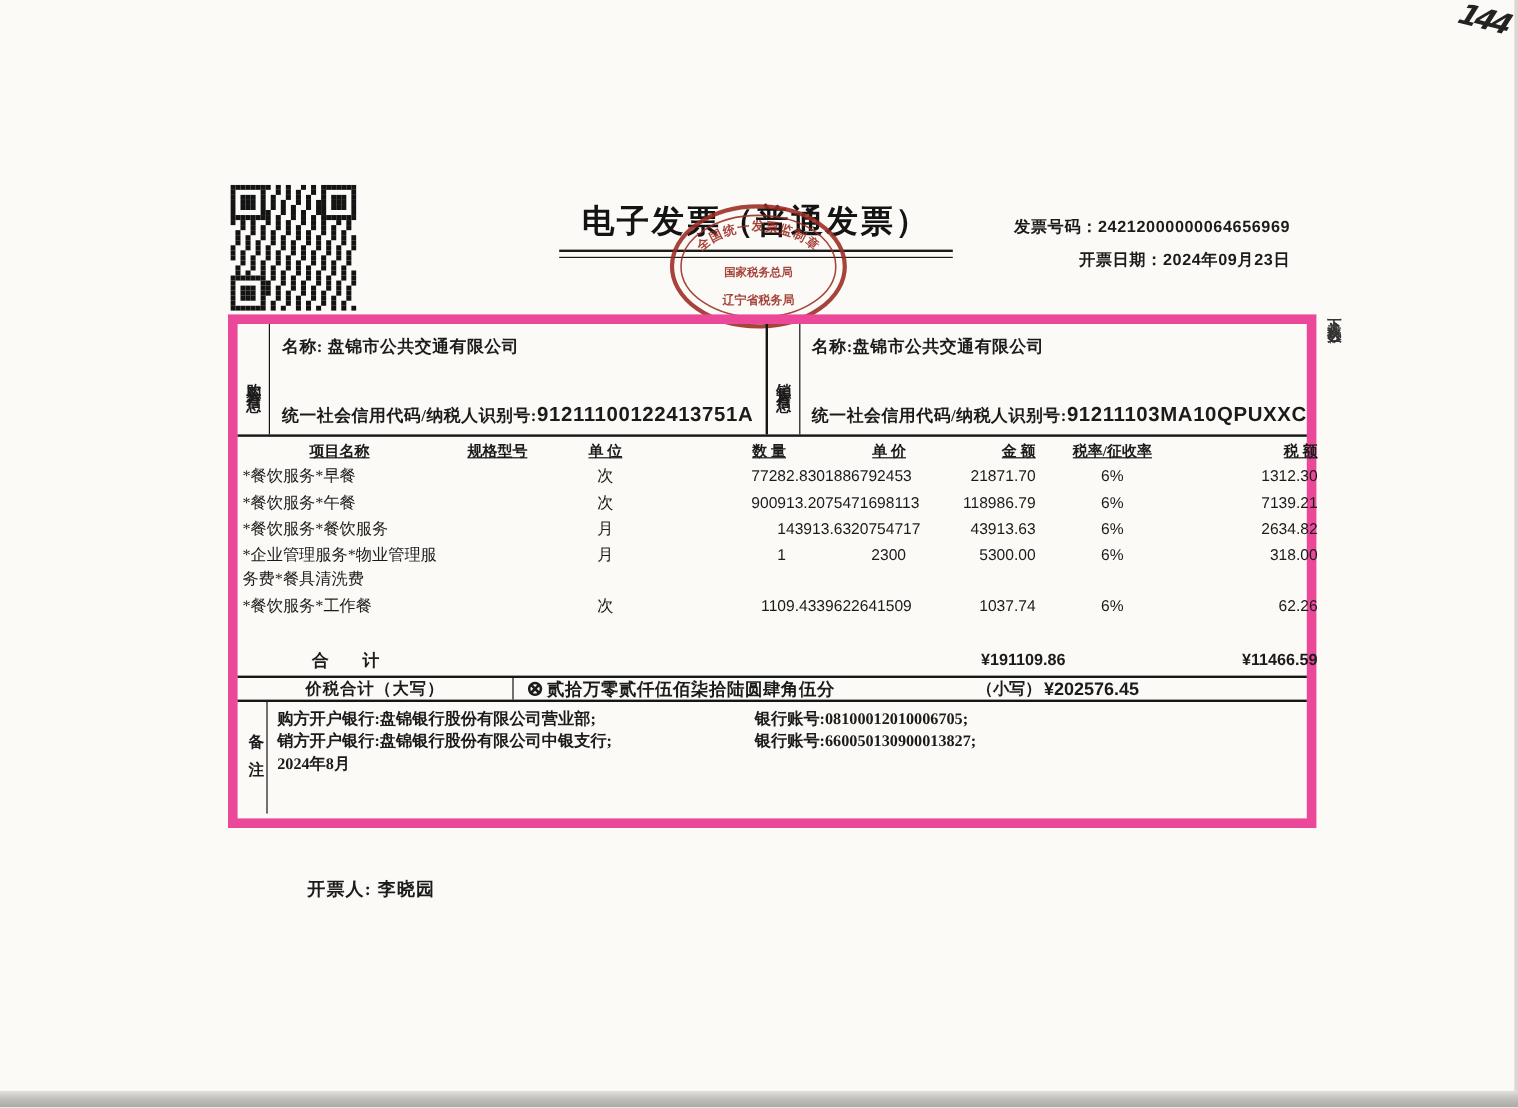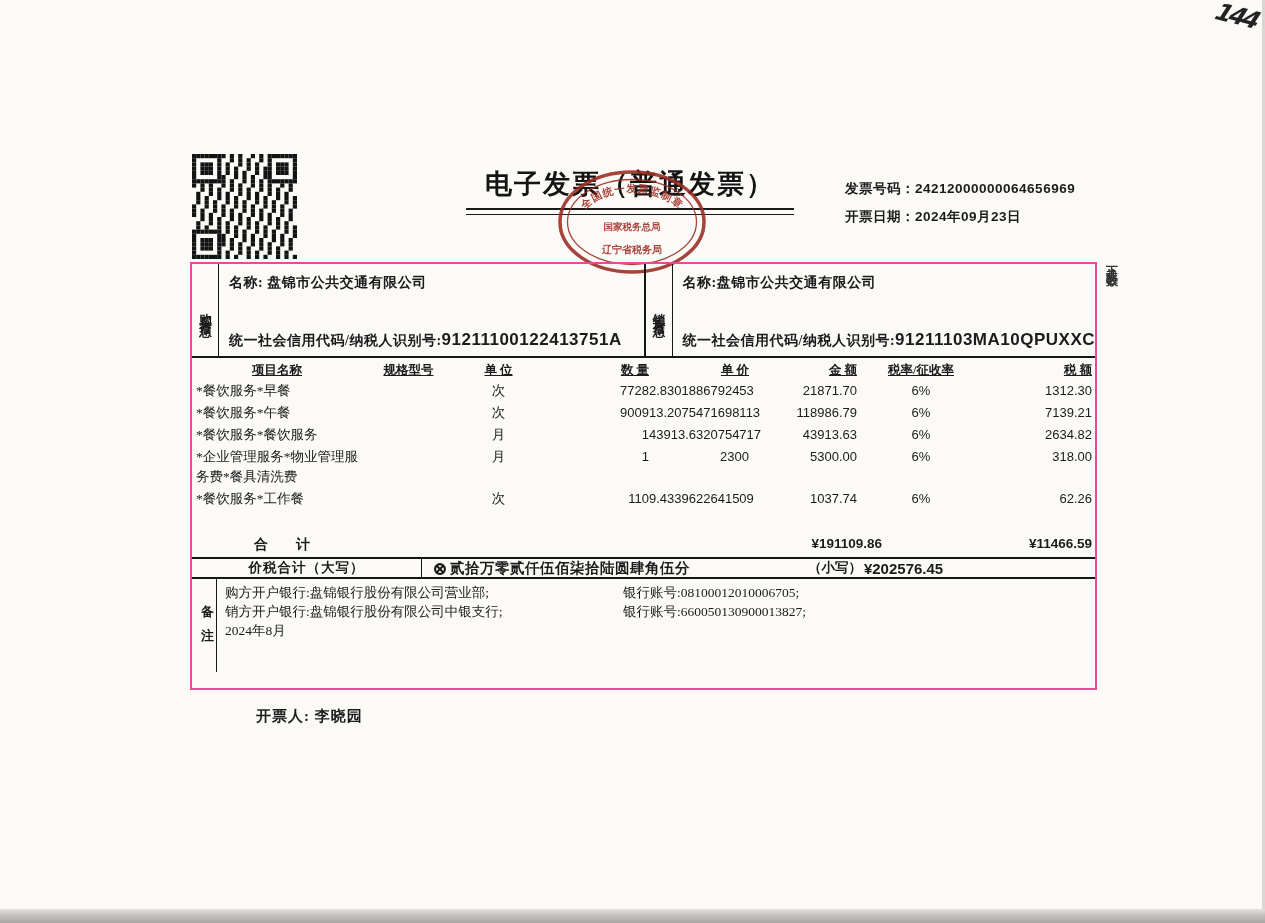--- a/index.html
+++ b/index.html
@@ -31,34 +31,34 @@
   .title {
     position:absolute; left:440px; top:166px; width:380px;
     text-align:center; font-size:27px; font-weight:bold; letter-spacing:2px;
     color:#141414;
   }
   .title-underline {
     position:absolute; left:466px; top:208px; width:328px; height:7px;
     border-top:2px solid #1a1a1a; border-bottom:1.5px solid #1a1a1a;
   }
   .meta { position:absolute; left:845px; top:180px; font-size:13.5px; font-weight:bold; }
-  .meta .row { margin-bottom:10px; letter-spacing:0.5px; }
+  .meta .row { margin-bottom:10px; letter-spacing:0.5px;text-align:right; }
   .meta .val { font-family:"Liberation Sans","DejaVu Sans",sans-serif; font-size:13.5px; }
 
   .stamp { position:absolute; left:556px; top:168px; width:152px; height:108px; opacity:0.88; }
 
   .download-count {
     position:absolute; left:1103px; top:256px;
     writing-mode:vertical-rl; font-size:12px; font-weight:bold;
     letter-spacing:3px; color:#333;
   }
 
   .main-box {
     position:absolute; left:190px; top:262px; width:907px; height:428px;
-    border:2px solid #ec4899;
+    border:8px solid #ec4899;
   }
   
   .party-row { display:flex; height:94px; border-bottom:2px solid #161616; }
   .party { display:flex; height:100%; }
   .party.buyer { width:453px; }
   .party.seller { flex:1; border-left:2px solid #161616; }
   .side-label {
     width:27px; border-right:1.5px solid #161616;
     writing-mode:vertical-rl; text-orientation:upright;
     font-size:12.5px; font-weight:bold; letter-spacing:3px;
@@ -108,26 +108,26 @@
   .small-label { margin-left:118px; font-size:13.5px; }
   .amount-figures { font-family:"Liberation Sans","DejaVu Sans",sans-serif; font-size:15px; margin-left:2px; }
   
   .remarks-row { display:flex; border-top:2px solid #161616; height:95px; }
   .remark-side {
     width:25px; border-right:1.5px solid #161616;
     writing-mode:vertical-rl; text-orientation:upright;
     font-size:13px; font-weight:bold; letter-spacing:22px;
     padding-top:16px; text-align:left; display:block;
   }
-  .remarks-content { flex:1; padding:4px 0 0 8px; font-size:13.5px; font-weight:normal; line-height:19px; }
+  .remarks-content { flex:1; padding:4px 0 0 8px; font-size:13.5px; font-weight:bold; line-height:19px; }
   .remark-line { display:flex; white-space:nowrap; }
   .remark-left { width:398px; }
   .remark-right { }
   
-  .drawer-line { position:absolute; left:256px; top:707px; font-size:15px; font-weight:bold; letter-spacing:1px; }
+  .drawer-line { position:absolute; left:256px; top:732px; font-size:15px; font-weight:bold; letter-spacing:1px; }
 </style>
 </head>
 <body>
 
 <div class="page">
 
   <div class="handwriting">144</div>
 
   <svg class="qr" id="qr-svg" width="105" height="105" viewBox="0 0 105 105">
       <rect x="0.0" y="0.0" width="4.2" height="4.2" fill="#131313"></rect>

